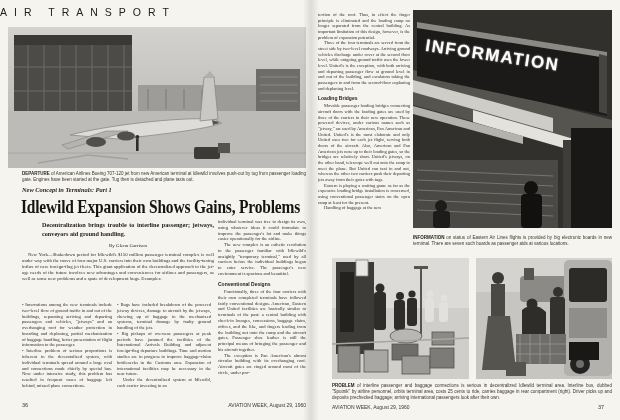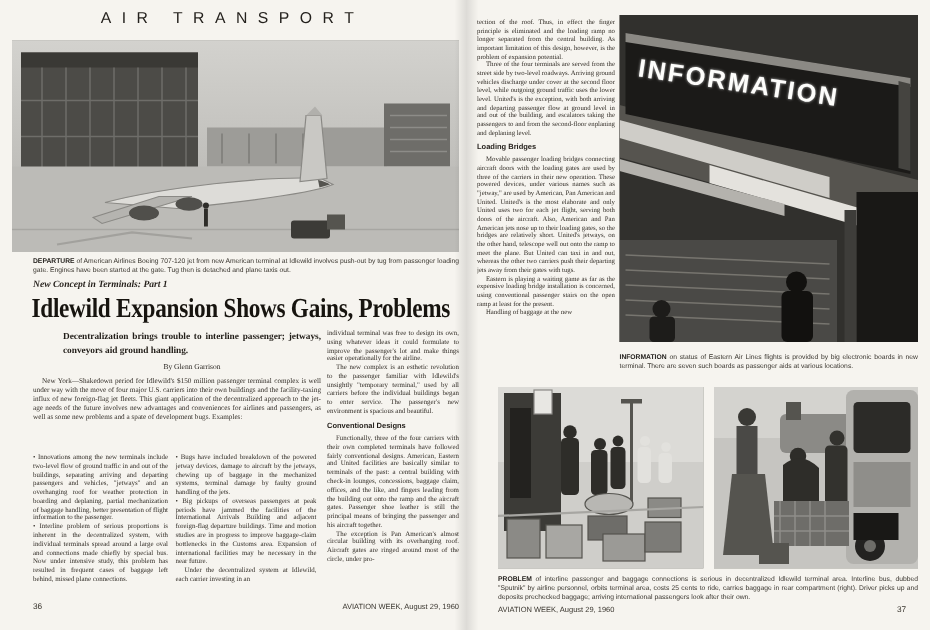--- a/index.html
+++ b/index.html
@@ -1,20 +1,20 @@
 <!DOCTYPE html>
 <html><head>
 <meta charset="utf-8">
 <style>
   html,body{margin:0;padding:0;}
   body{width:620px;height:420px;background:#e9e7e1;font-family:"Liberation Serif",serif;}
   .spread{position:relative;width:620px;height:420px;background:#f6f4ef;overflow:hidden;}
   .gutter{position:absolute;left:303px;top:0;width:16px;height:420px;
     background:linear-gradient(90deg,rgba(0,0,0,0) 0%,rgba(0,0,0,0.10) 50%,rgba(0,0,0,0) 100%);}
-  .section-header{position:absolute;left:0;top:6px;width:310px;text-align:center;
+  .section-header{position:absolute;left:0;top:6px;width:310px;
     font-family:"Liberation Sans",sans-serif;font-size:10.5px;letter-spacing:7px;
     color:#24211d;font-weight:500;}
   .photo{position:absolute;overflow:hidden;background:#9a9995;}
   .cap{position:absolute;font-family:"Liberation Sans",sans-serif;font-size:4.5px;
     line-height:1.32;color:#3a362f;text-align:justify;}
   .cap b,.caplead{font-weight:bold;color:#201d19;}
   .kicker{position:absolute;font-style:italic;font-weight:bold;font-size:6.4px;color:#241f1a;}
   .headline{position:absolute;font-weight:bold;font-size:15.5px;letter-spacing:-0.2px;
     color:#17140f;transform:scaleY(1.18);transform-origin:left top;white-space:nowrap;}
   .subhead{position:absolute;font-weight:bold;font-size:6.2px;line-height:1.45;

